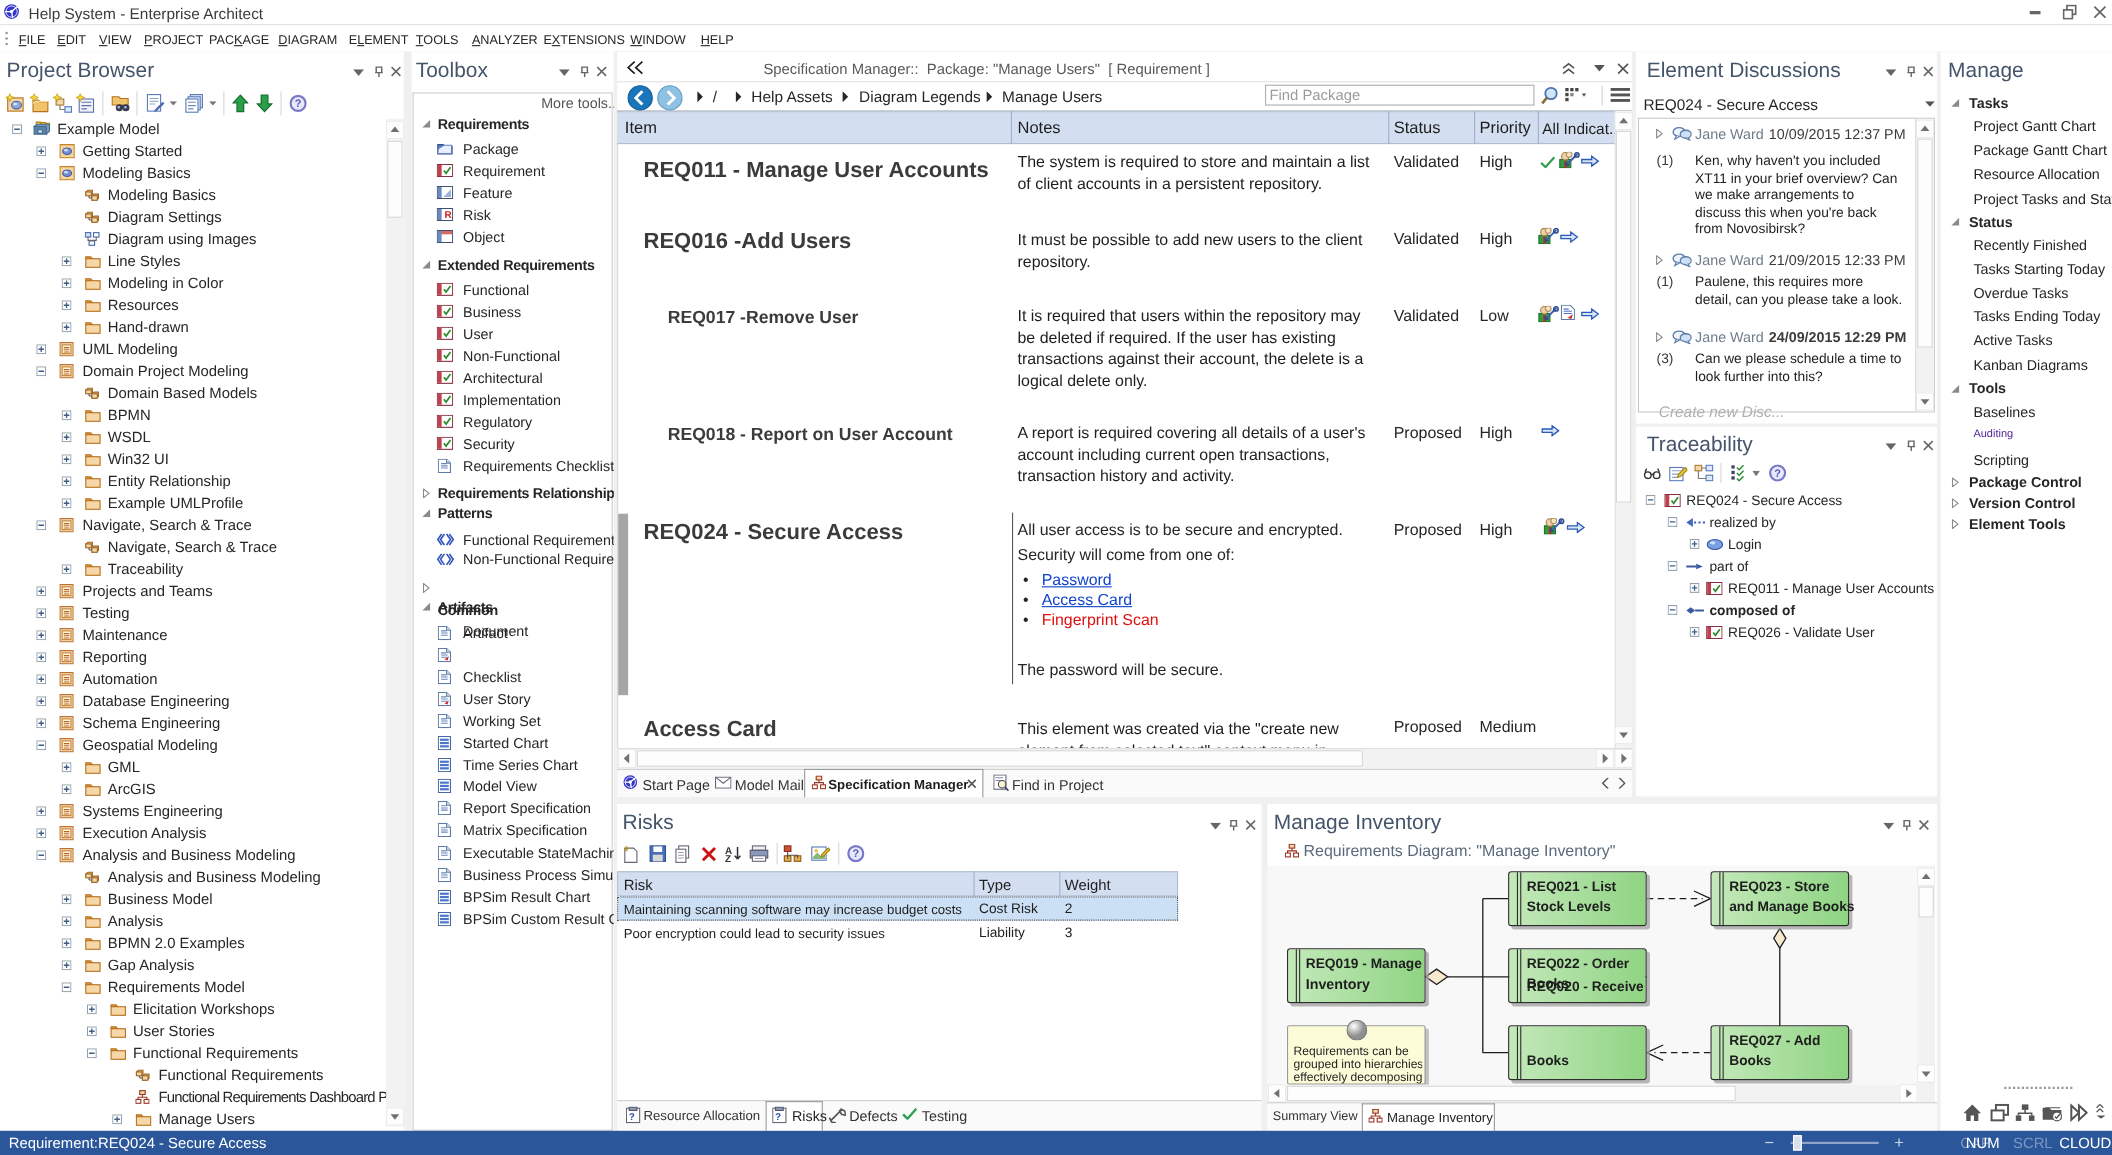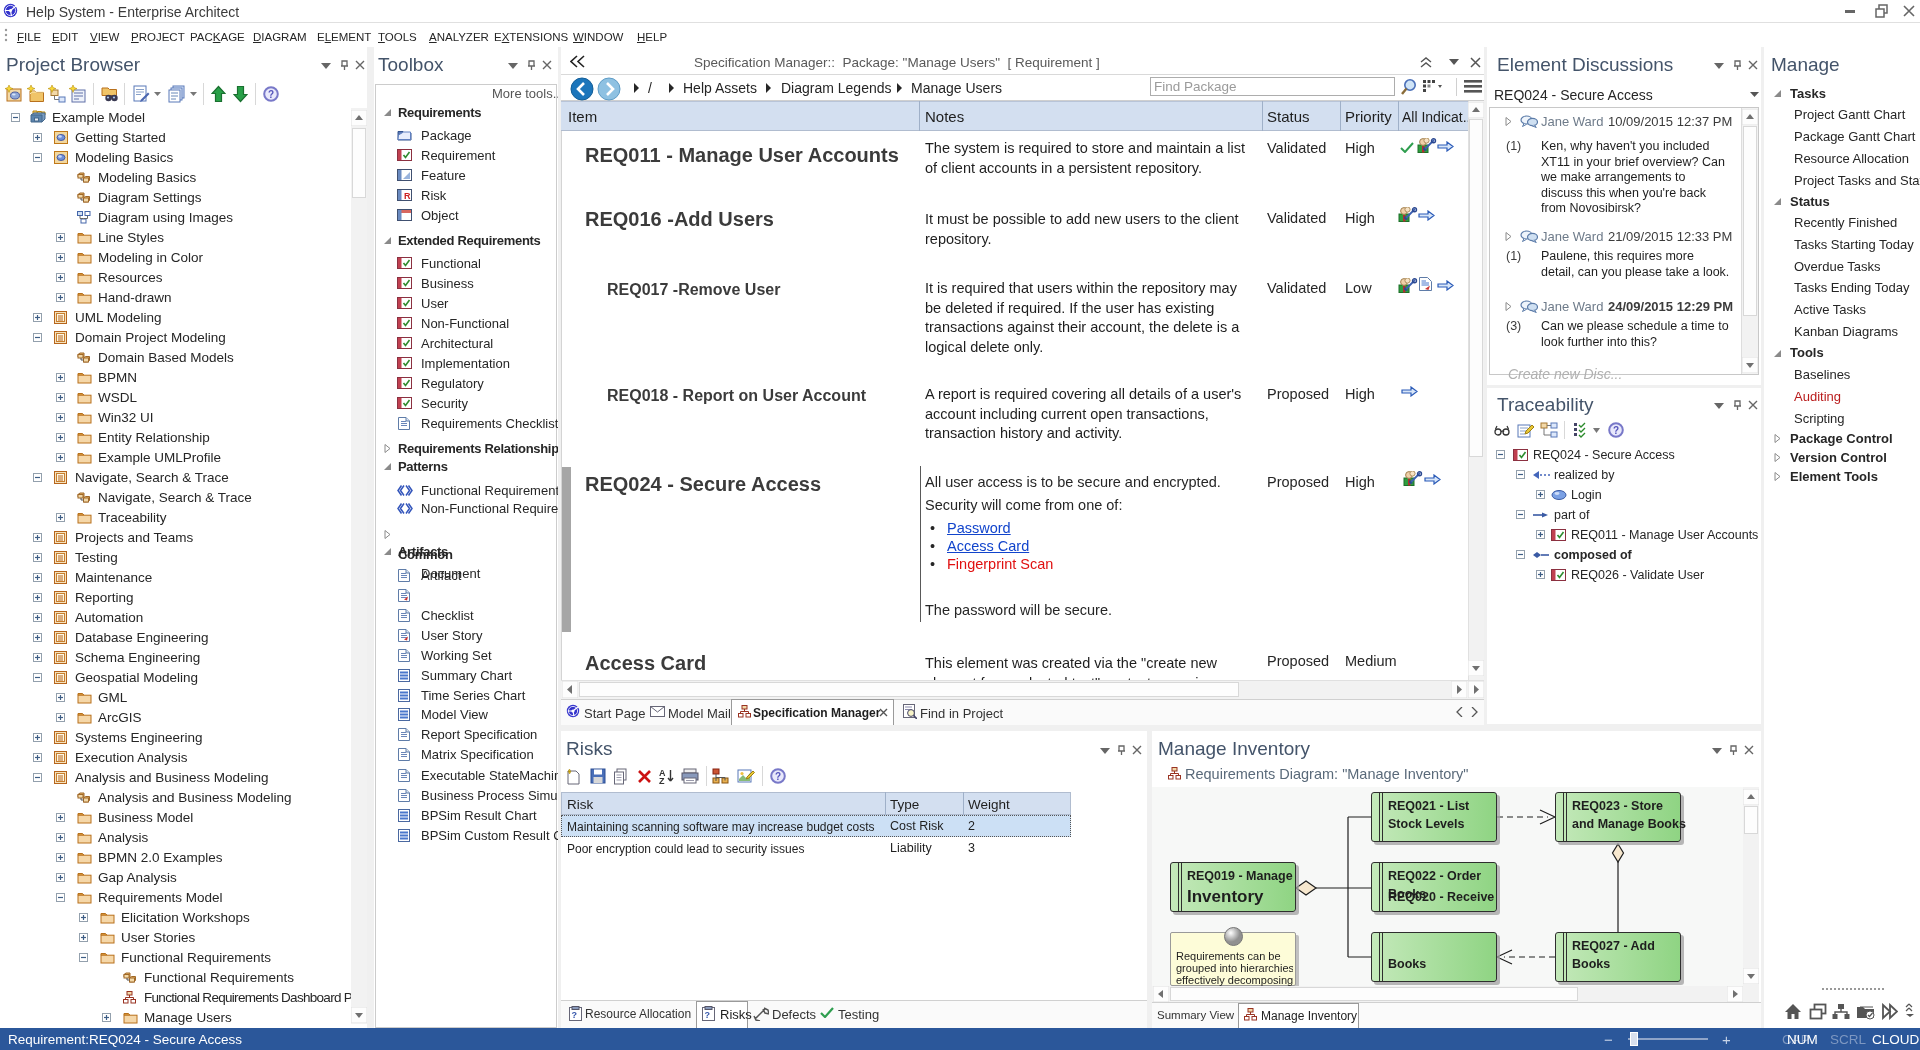--- a/index.html
+++ b/index.html
@@ -797,21 +797,21 @@
     <line x1="3" y1="6.5" x2="9" y2="6.5" stroke="#6a86b8"></line>
     <line x1="3" y1="8.5" x2="9" y2="8.5" stroke="#6a86b8"></line>
   </svg>
 <div class="abs tx" style="left:421px;top:648px;font-size:13px;color:#262626;font-weight:normal;">Working Set</div>
 <svg class="abs" style="left:398px;top:669px" width="12" height="13" viewBox="0 0 12 13">
     <rect x="0.5" y="0.5" width="11" height="12" fill="#fff" stroke="#4a68a0"></rect>
     <rect x="2" y="2.5" width="8" height="2" fill="#4a77cc"></rect>
     <rect x="2" y="5.5" width="8" height="2" fill="#4a77cc"></rect>
     <rect x="2" y="8.5" width="8" height="2" fill="#4a77cc"></rect>
   </svg>
-<div class="abs tx" style="left:421px;top:668px;font-size:13px;color:#262626;font-weight:normal;">Summary Chart</div>
+<div class="abs tx" style="left:421px;top:668px;font-size:13px;color:#262626;font-weight:normal;">Started Chart</div>
 <svg class="abs" style="left:398px;top:689px" width="12" height="13" viewBox="0 0 12 13">
     <rect x="0.5" y="0.5" width="11" height="12" fill="#fff" stroke="#4a68a0"></rect>
     <rect x="2" y="2.5" width="8" height="2" fill="#4a77cc"></rect>
     <rect x="2" y="5.5" width="8" height="2" fill="#4a77cc"></rect>
     <rect x="2" y="8.5" width="8" height="2" fill="#4a77cc"></rect>
   </svg>
 <div class="abs tx" style="left:421px;top:688px;font-size:13px;color:#262626;font-weight:normal;">Time Series Chart</div>
 <svg class="abs" style="left:398px;top:708px" width="12" height="13" viewBox="0 0 12 13">
     <rect x="0.5" y="0.5" width="11" height="12" fill="#fff" stroke="#4a68a0"></rect>
     <rect x="2" y="2.5" width="8" height="2" fill="#4a77cc"></rect>
@@ -1295,21 +1295,21 @@
 <div class="abs tx" style="left:1794px;top:236.8px;font-size:13px;color:#262626;font-weight:normal;">Tasks Starting Today</div>
 <div class="abs tx" style="left:1794px;top:258.6px;font-size:13px;color:#262626;font-weight:normal;">Overdue Tasks</div>
 <div class="abs tx" style="left:1794px;top:280.4px;font-size:13px;color:#262626;font-weight:normal;">Tasks Ending Today</div>
 <div class="abs tx" style="left:1794px;top:302.2px;font-size:13px;color:#262626;font-weight:normal;">Active Tasks</div>
 <div class="abs tx" style="left:1794px;top:324.0px;font-size:13px;color:#262626;font-weight:normal;">Kanban Diagrams</div>
 <svg class="abs" style="left:1773px;top:348.5px" width="9" height="9" viewBox="0 0 9 9">
     <path d="M8 1 v7 h-7 z" fill="#8a8a8a"></path>
   </svg>
 <div class="abs tx" style="left:1790px;top:345.0px;font-size:13px;color:#262626;font-weight:bold;">Tools</div>
 <div class="abs tx" style="left:1794px;top:366.5px;font-size:13px;color:#262626;font-weight:normal;">Baselines</div>
-<div class="abs tx" style="left:1794px;top:388.5px;font-size:13px;color:#b91c1c;font-weight:normal;">Auditing</div>
+<div class="abs tx" style="left:1794px;top:388.5px;font-size:10px;color:#4c1d95;font-weight:normal;">Auditing</div>
 <div class="abs tx" style="left:1794px;top:410.5px;font-size:13px;color:#262626;font-weight:normal;">Scripting</div>
 <svg class="abs" style="left:1774px;top:433.5px" width="7" height="9" viewBox="0 0 7 9">
     <path d="M1 0.5 L6 4.5 L1 8.5 z" fill="#fff" stroke="#8a8a8a"></path>
   </svg>
 <div class="abs tx" style="left:1790px;top:430.5px;font-size:13px;color:#262626;font-weight:bold;">Package Control</div>
 <svg class="abs" style="left:1774px;top:452.5px" width="7" height="9" viewBox="0 0 7 9">
     <path d="M1 0.5 L6 4.5 L1 8.5 z" fill="#fff" stroke="#8a8a8a"></path>
   </svg>
 <div class="abs tx" style="left:1790px;top:449.5px;font-size:13px;color:#262626;font-weight:bold;">Version Control</div>
 <svg class="abs" style="left:1774px;top:471.5px" width="7" height="9" viewBox="0 0 7 9">
@@ -1478,21 +1478,21 @@
 <div class="abs tx" style="left:1388px;top:817px;font-size:12.5px;color:#1e1e1e;font-weight:bold;">Stock Levels</div>
 <div class="abs" style="left:1555px;top:792px;width:126px;height:50px;background:linear-gradient(90deg,#c4e9ba,#8fd483);border:1.4px solid #2e2e2e;border-radius:3px;box-shadow:3px 3px 0 rgba(160,160,160,0.75);"></div>
 <div class="abs" style="left:1563px;top:793px;width:1.4px;height:48px;background:#2e2e2e;"></div>
 <div class="abs" style="left:1566px;top:793px;width:1.4px;height:48px;background:#2e2e2e;"></div>
 <div class="abs tx" style="left:1572px;top:799px;font-size:12.5px;color:#1e1e1e;font-weight:bold;">REQ023 - Store</div>
 <div class="abs tx" style="left:1572px;top:817px;font-size:12.5px;color:#1e1e1e;font-weight:bold;">and Manage Books</div>
 <div class="abs" style="left:1170px;top:862px;width:126px;height:50px;background:linear-gradient(90deg,#c4e9ba,#8fd483);border:1.4px solid #2e2e2e;border-radius:3px;box-shadow:3px 3px 0 rgba(160,160,160,0.75);"></div>
 <div class="abs" style="left:1178px;top:863px;width:1.4px;height:48px;background:#2e2e2e;"></div>
 <div class="abs" style="left:1181px;top:863px;width:1.4px;height:48px;background:#2e2e2e;"></div>
 <div class="abs tx" style="left:1187px;top:869px;font-size:12.5px;color:#1e1e1e;font-weight:bold;">REQ019 - Manage</div>
-<div class="abs tx" style="left:1187px;top:887px;font-size:17px;color:#1e1e1e;font-weight:bold;">Inventory</div>
+<div class="abs tx" style="left:1187px;top:887px;font-size:13px;color:#1e1e1e;font-weight:bold;">Inventory</div>
 <div class="abs" style="left:1371px;top:862px;width:126px;height:50px;background:linear-gradient(90deg,#c4e9ba,#8fd483);border:1.4px solid #2e2e2e;border-radius:3px;box-shadow:3px 3px 0 rgba(160,160,160,0.75);"></div>
 <div class="abs" style="left:1379px;top:863px;width:1.4px;height:48px;background:#2e2e2e;"></div>
 <div class="abs" style="left:1382px;top:863px;width:1.4px;height:48px;background:#2e2e2e;"></div>
 <div class="abs tx" style="left:1388px;top:869px;font-size:12.5px;color:#1e1e1e;font-weight:bold;">REQ022 - Order</div>
 <div class="abs tx" style="left:1388px;top:887px;font-size:12.5px;color:#1e1e1e;font-weight:bold;">Books</div>
 <div class="abs" style="left:1371px;top:932px;width:126px;height:50px;background:linear-gradient(90deg,#c4e9ba,#8fd483);border:1.4px solid #2e2e2e;border-radius:3px;box-shadow:3px 3px 0 rgba(160,160,160,0.75);"></div>
 <div class="abs" style="left:1379px;top:933px;width:1.4px;height:48px;background:#2e2e2e;"></div>
 <div class="abs" style="left:1382px;top:933px;width:1.4px;height:48px;background:#2e2e2e;"></div>
 <div class="abs tx" style="left:1388px;top:890px;font-size:12.5px;color:#1e1e1e;font-weight:bold;">REQ020 - Receive</div>
 <div class="abs tx" style="left:1388px;top:957px;font-size:12.5px;color:#1e1e1e;font-weight:bold;">Books</div>

